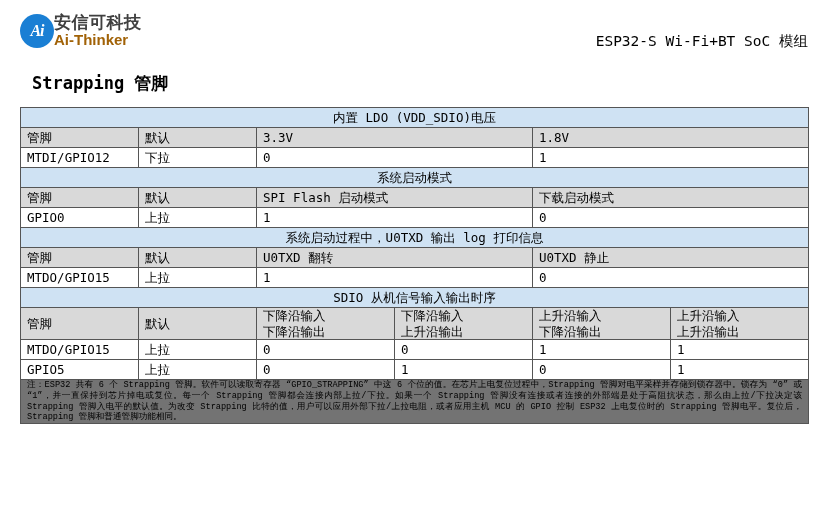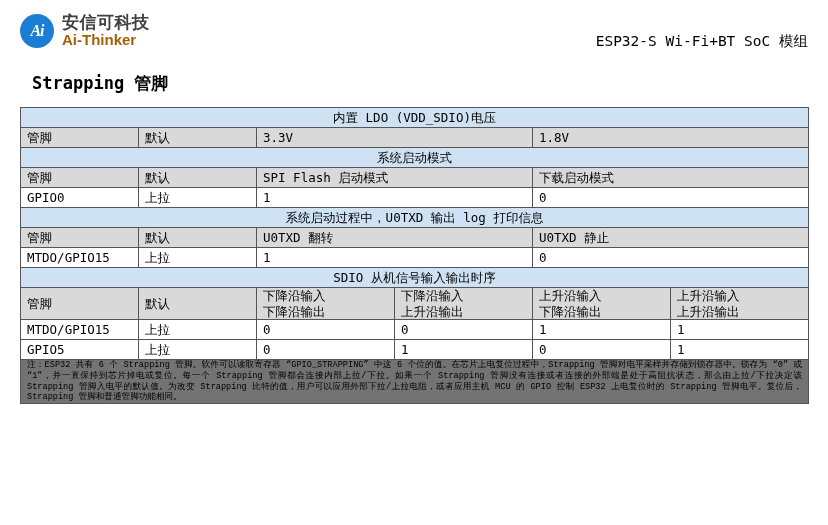--- a/index.html
+++ b/index.html
@@ -24,21 +24,20 @@
   
   .header {
     display: flex;
     align-items: flex-start;
     justify-content: space-between;
     height: 52px;
   }
   .brand {
     display: flex;
     align-items: center;
-    gap: 8px;
     justify-content: center;
   }
   .logo-mark {
     width: 34px;
     height: 34px;
     border-radius: 50%;
     background: #1a7fd4;
     position: relative;
     flex: 0 0 auto;
   }
@@ -162,20 +161,26 @@
 
       <tr>
         <td class="band" colspan="6">内置 LDO (VDD_SDIO)电压</td>
       </tr>
       <tr>
         <td class="hdr">管脚</td>
         <td class="hdr">默认</td>
         <td class="hdr" colspan="2">3.3V</td>
         <td class="hdr" colspan="2">1.8V</td>
       </tr>
+      <tr>
+        <td>MTDI/GPIO12</td>
+        <td>下拉</td>
+        <td colspan="2">0</td>
+        <td colspan="2">1</td>
+      </tr>
 
       <tr>
         <td class="band" colspan="6">系统启动模式</td>
       </tr>
       <tr>
         <td class="hdr">管脚</td>
         <td class="hdr">默认</td>
         <td class="hdr" colspan="2">SPI Flash 启动模式</td>
         <td class="hdr" colspan="2">下载启动模式</td>
       </tr>

